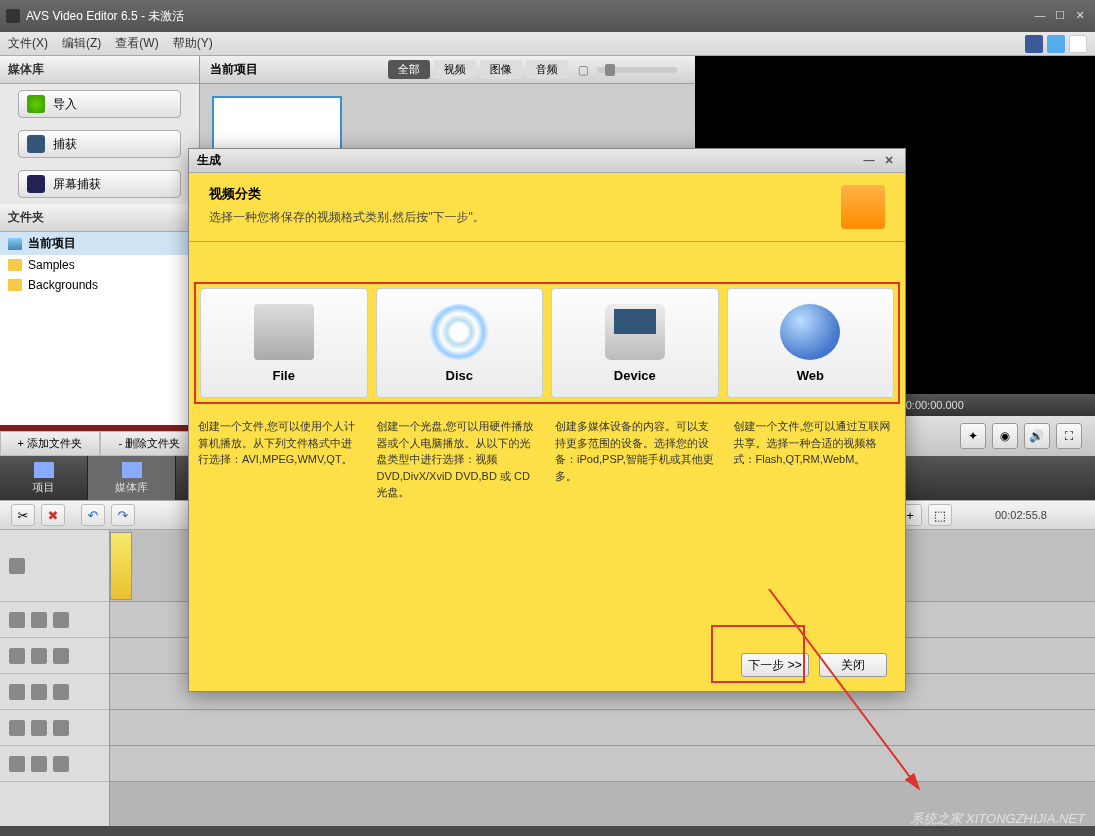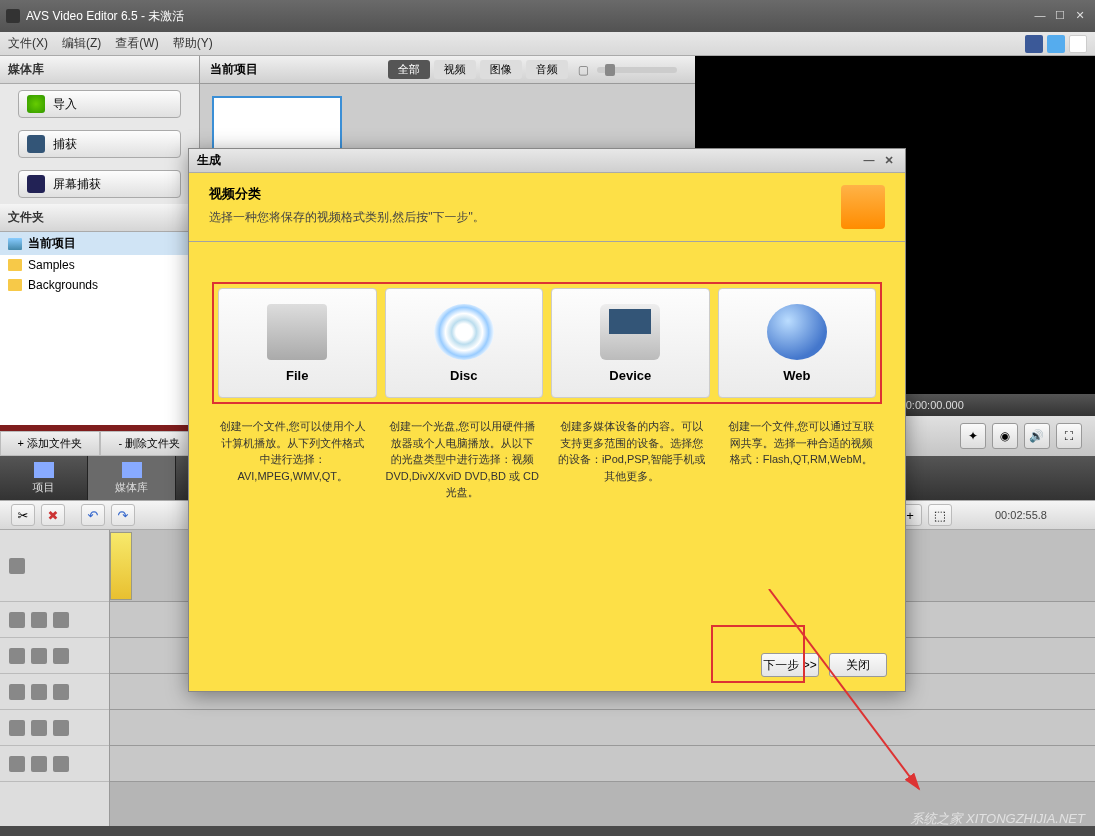--- a/index.html
+++ b/index.html
@@ -76,29 +76,29 @@
 
 .modal{position:absolute;left:188px;top:148px;width:718px;height:544px;background:#fde047;border:1px solid #888;box-shadow:0 4px 20px rgba(0,0,0,.4);}
 .modal-title{height:24px;background:linear-gradient(#e8e8e8,#cfcfcf);display:flex;align-items:center;padding:0 8px;font-size:12px;font-weight:bold;border-bottom:1px solid #aaa;}
 .modal-title .spacer{flex:1;}
 .modal-title .wbtn{width:16px;height:14px;text-align:center;font-size:11px;color:#555;cursor:pointer;margin-left:4px;}
 .modal-head{padding:12px 20px;border-bottom:1px solid #a3a3a3;display:flex;}
 .modal-head .txt{flex:1;}
 .modal-head h3{font-size:13px;margin-bottom:6px;}
 .modal-head p{font-size:12px;color:#444;}
 .modal-head .bigicon{width:44px;height:44px;background:linear-gradient(#ffb347,#ff8c00);border-radius:4px;position:relative;}
-.modal-body{padding:40px 23px 10px;text-align:center;}
+.modal-body{padding:40px 5px 10px;}
 .cat-row{display:flex;gap:8px;border:2px solid #d33;padding:4px;}
 .cat{flex:1;height:110px;background:linear-gradient(#fdfdfd,#ebebeb);border:1px solid #ccc;border-radius:4px;display:flex;flex-direction:column;align-items:center;justify-content:center;cursor:pointer;}
 .cat .cicon{width:60px;height:56px;margin-bottom:8px;}
 .cat .clabel{font-size:13px;font-weight:bold;}
 .desc-row{display:flex;gap:8px;margin-top:14px;}
 .desc{flex:1;font-size:11px;color:#333;line-height:1.5;padding:0 4px;}
 .modal-foot{position:absolute;bottom:14px;right:18px;display:flex;gap:10px;}
-.modal-foot button{width:58px;height:24px;font-size:12px;background:linear-gradient(#fafafa,#e5e5e5);border:1px solid #999;border-radius:3px;cursor:pointer;}
+.modal-foot button{width:68px;height:24px;font-size:12px;background:linear-gradient(#fafafa,#e5e5e5);border:1px solid #999;border-radius:3px;cursor:pointer;}
 .next-hl{position:absolute;bottom:8px;right:100px;width:94px;height:58px;border:2px solid #d33;pointer-events:none;}
 
 
 .arrow-svg{position:absolute;left:570px;top:440px;pointer-events:none;}
 
 
 .ic-hdd{background:linear-gradient(#ddd,#aaa);border-radius:4px;}
 .ic-disc{background:radial-gradient(circle,#fff 20%,#bde 30%,#fff 45%,#9cf 60%,#fff 75%);border-radius:50%;}
 .ic-dev{background:linear-gradient(#eee,#bbb);border-radius:6px;position:relative;}
 .ic-dev::after{content:"";position:absolute;left:15%;top:10%;width:70%;height:45%;background:#357;}

